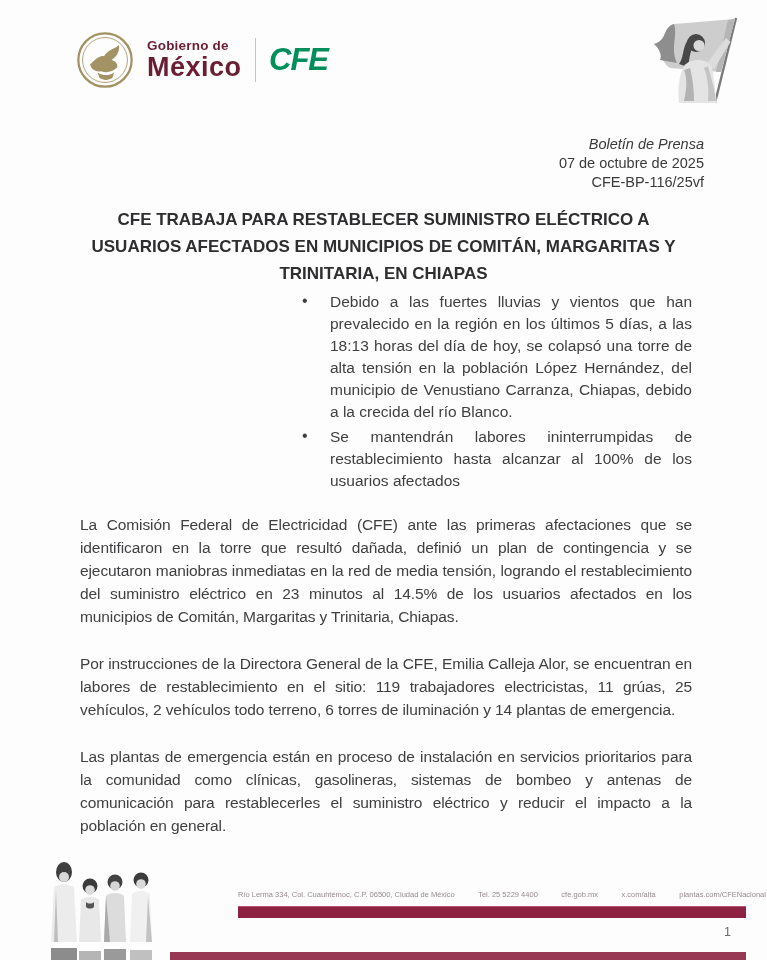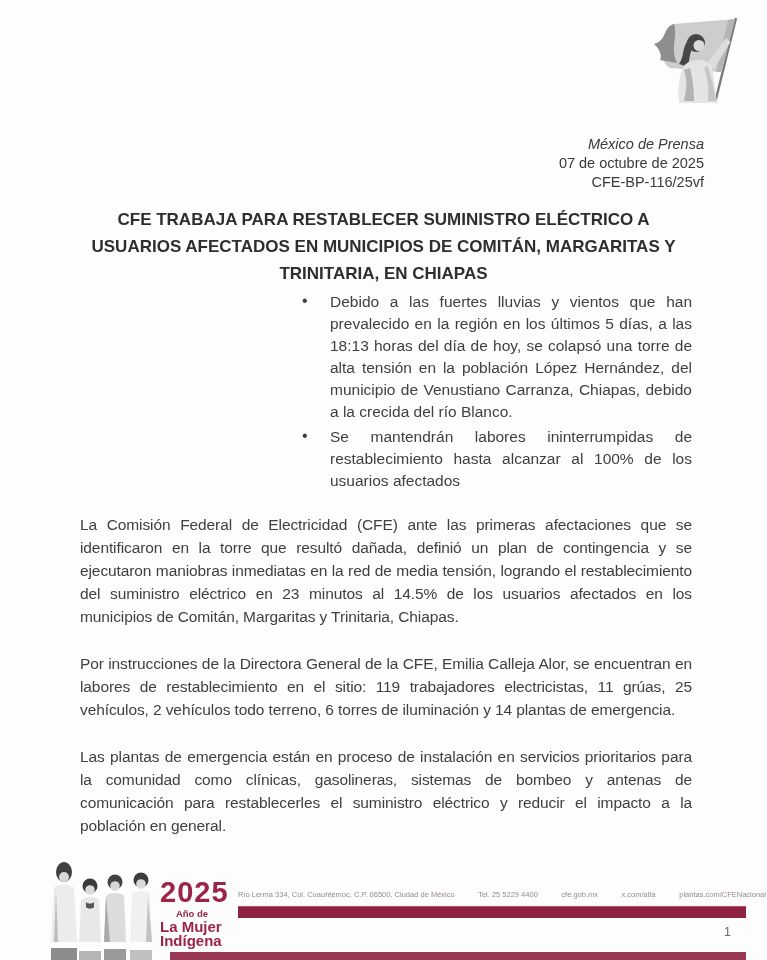--- a/index.html
+++ b/index.html
@@ -50,38 +50,52 @@
   .footer-bar{position:absolute;left:238px;top:906px;width:508px;height:11px;background:#8e2243;border-top:1px solid #b4566f;}
   .page-number{position:absolute;left:724px;top:925px;font-size:12.5px;color:#6a6a6a;}
   .partial-women{position:absolute;left:45px;top:946px;width:118px;height:18px;overflow:hidden;}
   .partial-bar{position:absolute;left:170px;top:952px;width:576px;height:8px;background:#8e2243;opacity:.9;}
 </style>
 </head>
 <body>
 
 <div class="page">
 
+  <div class="logo-group">
+    <svg class="seal" viewBox="0 0 62 62">
+      <circle cx="31" cy="31" r="28.5" fill="none" stroke="#a39264" stroke-width="2.4"></circle>
+      <circle cx="31" cy="31" r="24" fill="none" stroke="#a39264" stroke-width="0.9"></circle>
+      <path d="M15 36 C21 30 25 26 30 27 C34 20 42 19 46 15 C47 22 43 28 38 31 C42 32 45 35 44 39 C39 44 32 45 27 43 C23 44 19 42 17 40 Z" fill="#a39264"></path>
+      <path d="M23 44 C27 48 37 48 41 44 L39 50 C35 53 29 53 25 50 Z" fill="#a39264"></path>
+    </svg>
+    <div class="gob-text">
+      <div class="gob-top">Gobierno de</div>
+      <div class="gob-bottom">México</div>
+    </div>
+    <div class="logo-divider"></div>
+    <div class="cfe-logo">CFE</div>
+  </div>
 
   <svg class="fig-top" viewBox="0 0 122 90">
     <line x1="112" y1="4" x2="91" y2="89" stroke="#7a7a7a" stroke-width="2.4"></line>
     <path d="M111 5 L50 10 C38 14 44 26 30 30 C40 38 36 48 46 54 L97 58 Z" fill="#cdcdcd"></path>
     <path d="M50 10 C38 14 44 26 30 30 C36 35 38 42 36 46 L53 49 C46 34 54 22 50 10 Z" fill="#8e8e8e"></path>
     <path d="M97 58 L111 5 L104 6 L92 58 Z" fill="#b5b5b5"></path>
     <path d="M64 26 C58 34 60 44 55 50 L64 53 C66 42 66 34 72 30 Z" fill="#474747"></path>
     <circle cx="72" cy="29" r="9" fill="#474747"></circle>
     <circle cx="75" cy="31.5" r="5.5" fill="#d9d9d9"></circle>
     <path d="M84 48 L102 24 L106.5 28 L90 55 Z" fill="#dcdcdc"></path>
     <path d="M60 52 C66 44 82 44 88 52 L93 89 L55 89 C53 72 56 60 60 52 Z" fill="#e4e4e4"></path>
     <path d="M60 56 C64 66 62 78 60 87 L70 87 C70 72 68 62 66 54 Z" fill="#b3b3b3"></path>
     <path d="M80 54 C84 64 85 76 84 87 L92 87 C90 72 86 60 84 52 Z" fill="#c4c4c4"></path>
   </svg>
 
 
   <div class="meta">
-    <div class="boletin">México de Prensa</div>
+    <div class="boletin">Boletín de Prensa</div>
     <div>07 de octubre de 2025</div>
     <div>CFE-BP-116/25vf</div>
   </div>
 
   <div class="title">CFE TRABAJA PARA RESTABLECER SUMINISTRO ELÉCTRICO A USUARIOS AFECTADOS EN MUNICIPIOS DE COMITÁN, MARGARITAS Y TRINITARIA, EN CHIAPAS</div>
 
   <ul class="bullets">
     <li>
       <span class="dot">•</span>
       <span>Debido a las fuertes lluvias y vientos que han prevalecido en la región en los últimos 5 días, a las 18:13 horas del día de hoy, se colapsó una torre de alta tensión en la población López Hernández, del municipio de Venustiano Carranza, Chiapas, debido a la crecida del río Blanco.</span>
@@ -110,26 +124,20 @@
     <circle cx="67" cy="22" r="7.5" fill="#424242"></circle>
     <circle cx="67" cy="26" r="4.8" fill="#d6d6d6"></circle>
     <path d="M58 36 C61 32 73 32 76 36 L78 82 L56 82 Z" fill="#dcdcdc"></path>
     <path d="M58 36 L62 82 L56 82 Z" fill="#aaaaaa"></path>
     <circle cx="93" cy="20" r="7.5" fill="#3c3c3c"></circle>
     <circle cx="93" cy="24" r="4.8" fill="#dadada"></circle>
     <path d="M84 34 C87 30 99 30 102 34 L104 82 L82 82 Z" fill="#f0f0f0"></path>
     <path d="M100 36 L104 82 L98 82 Z" fill="#c2c2c2"></path>
   </svg>
 
-  <div class="footer-2025">
-    <div class="y">2025</div>
-    <div class="sub">Año de</div>
-    <div class="l1">La Mujer</div>
-    <div class="l2">Indígena</div>
-  </div>
 
   <div class="footer-addr">
     <span>Río Lerma 334, Col. Cuauhtémoc, C.P. 06500, Ciudad de México</span>
     <span>Tel. 25 5229 4400</span>
     <span>cfe.gob.mx</span>
     <span>x.com/alta</span>
     <span>plantas.com/CFENacional</span>
   </div>
   <div class="footer-bar"></div>
 

